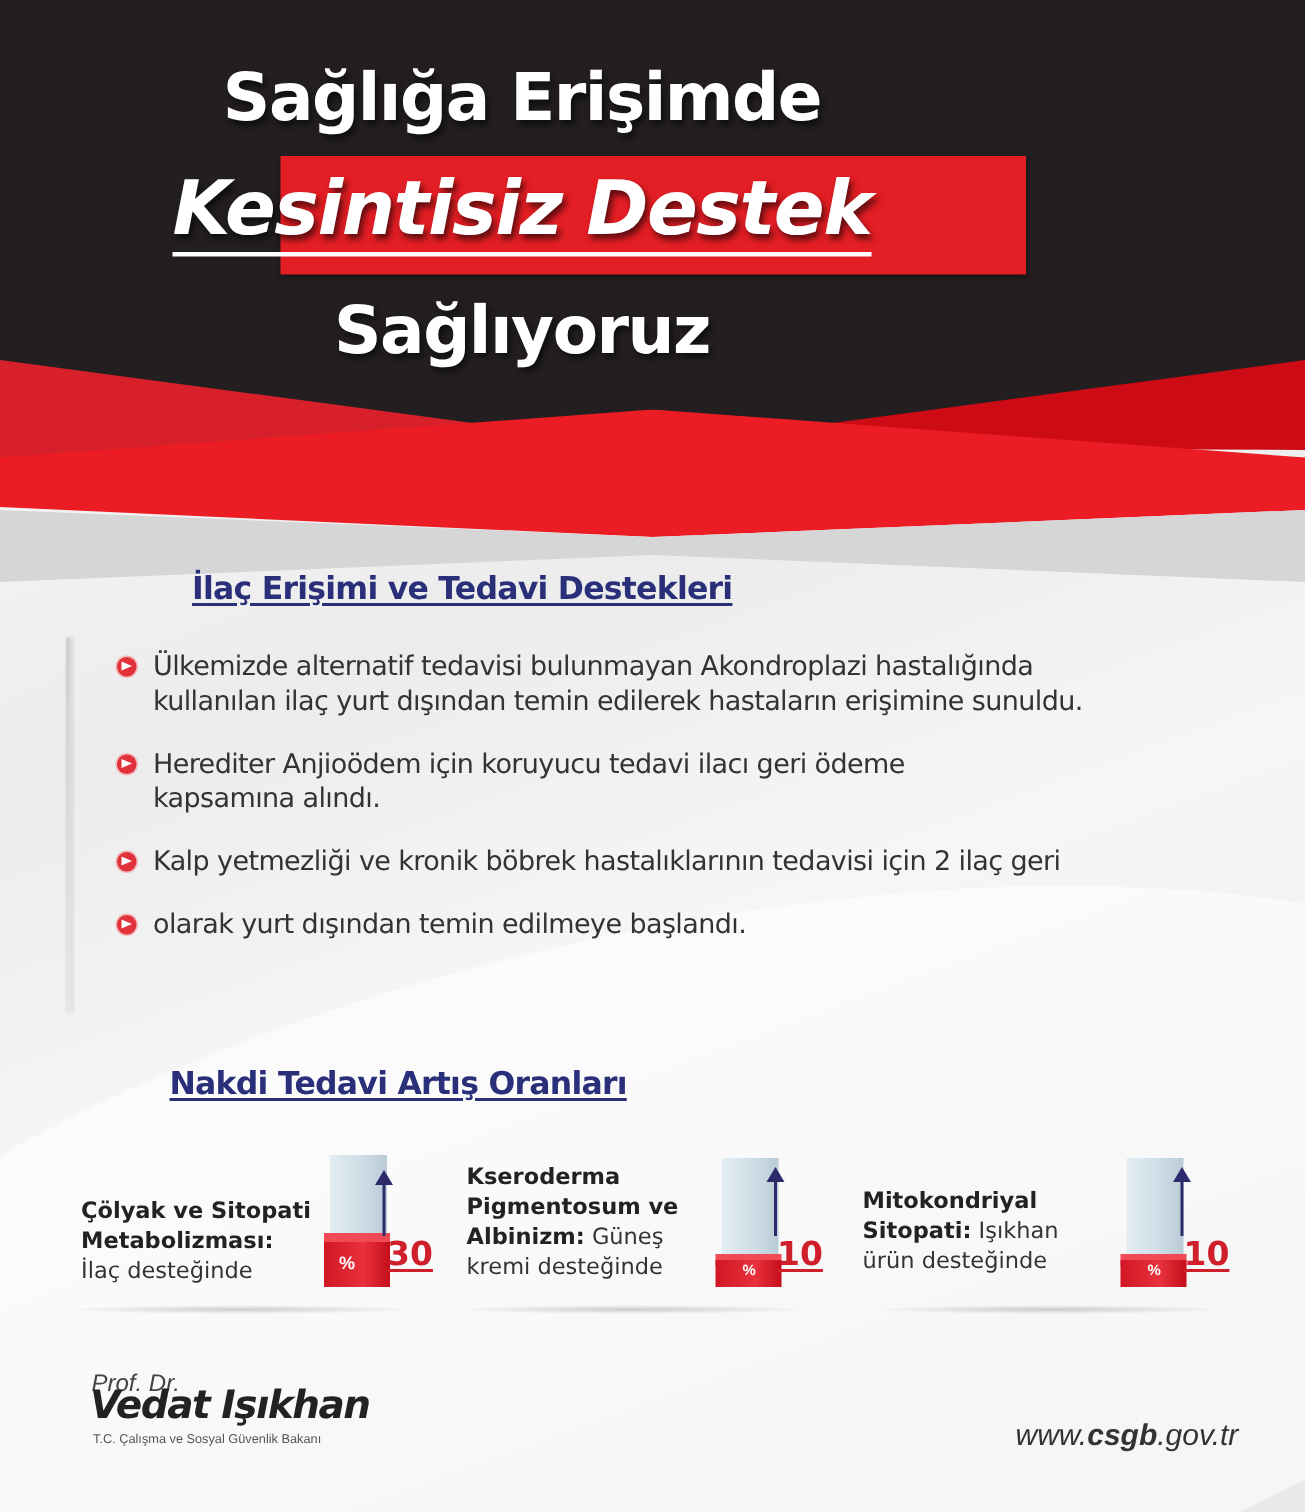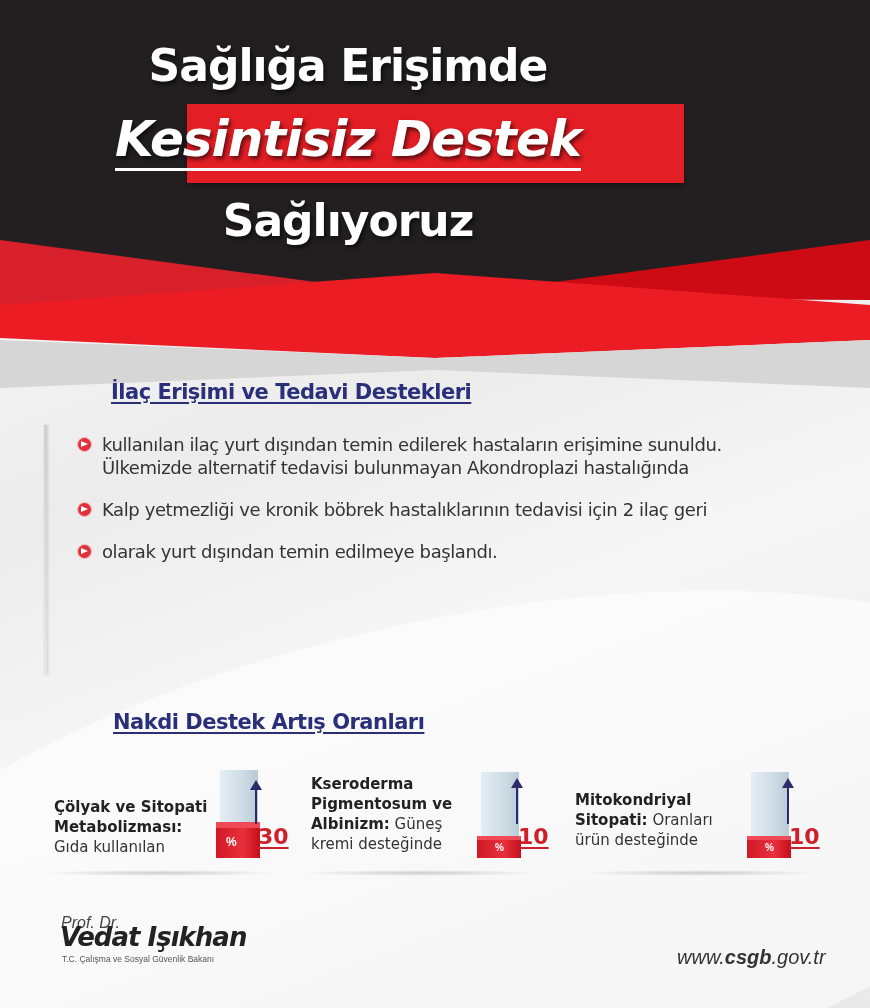--- a/index.html
+++ b/index.html
@@ -22,21 +22,21 @@
     font-family:"DejaVu Sans", sans-serif; text-shadow:2px 3px 4px rgba(0,0,0,0.6); }
   .t1 { top:40px; font-size:44px; letter-spacing:-1px; }
   .t2-box { position:absolute; left:187px; top:104px; width:497px; height:79px; background:#e31e24; box-shadow:0 2px 4px rgba(0,0,0,0.4); }
   .t2 { top:110px; font-size:50px; font-style:italic; letter-spacing:-1px; }
   .t2 span { border-bottom:3px solid #fff; padding-bottom:0; }
   .t3 { top:195px; font-size:44px; letter-spacing:-1px; }
 
   .vline { position:absolute; left:44px; top:425px; width:3px; height:250px; background:linear-gradient(#d0d0d0,#e6e6e6); box-shadow:1px 0 3px rgba(0,0,0,0.15); }
 
   .section-title { position:absolute; color:#2a2f7a; font-weight:bold; font-size:21px; text-decoration:underline; text-underline-offset:3px; font-family:"DejaVu Sans", sans-serif; letter-spacing:-0.5px; }
-  .s1 { left:111px; top:380px; }
+  .s1 { left:128px; top:380px; }
   .s2 { left:113px; top:710px; }
 
   .bullets { position:absolute; left:78px; top:433px; width:760px; }
   .bullet { position:relative; padding-left:18px; font-size:18px; color:#333; line-height:23px; margin-bottom:19px; font-family:"DejaVu Sans", sans-serif; letter-spacing:-0.4px; }
   .bullet .dot { position:absolute; left:0; top:5px; width:13px; height:13px; border-radius:50%; background:#e0323a; box-shadow:0 0 0 1px #f3b6b9; }
   .bullet .dot::after { content:""; position:absolute; left:3px; top:3px; width:0; height:0; border-left:7px solid #fff; border-top:3.5px solid transparent; border-bottom:3.5px solid transparent; }
   .bullet .txt { padding-left:6px; display:block; }
   .stat-text { position:absolute; font-size:15px; color:#333; line-height:20px; font-family:"DejaVu Sans", sans-serif; }
   .stat-text b { color:#222; }
   .bar { position:absolute; width:38px; }
@@ -71,39 +71,44 @@
 <div class="t2-box"></div>
 <div class="title t2"><span>Kesintisiz Destek</span></div>
 <div class="title t3">Sağlıyoruz</div>
 
 <div class="section-title s1">İlaç Erişimi ve Tedavi Destekleri</div>
 <div class="vline"></div>
 
 <div class="bullets">
   <div class="bullet">
     <span class="dot"></span>
+    <span class="txt">Ülkemizde alternatif tedavisi bulunmayan Akondroplazi hastalığında</span>
     <span class="txt">kullanılan ilaç yurt dışından temin edilerek hastaların erişimine sunuldu.</span>
-    <span class="txt">Ülkemizde alternatif tedavisi bulunmayan Akondroplazi hastalığında</span>
+  </div>
+  <div class="bullet">
+    <span class="dot"></span>
+    <span class="txt">Herediter Anjioödem için koruyucu tedavi ilacı geri ödeme</span>
+    <span class="txt">kapsamına alındı.</span>
   </div>
   <div class="bullet">
     <span class="dot"></span>
     <span class="txt">Kalp yetmezliği ve kronik böbrek hastalıklarının tedavisi için 2 ilaç geri</span>
   </div>
   <div class="bullet">
     <span class="dot"></span>
     <span class="txt">olarak yurt dışından temin edilmeye başlandı.</span>
   </div>
 </div>
 
-<div class="section-title s2">Nakdi Destek Artış Oranları</div>
+<div class="section-title s2">Nakdi Tedavi Artış Oranları</div>
 
 <div class="stat-text" style="left:54px; top:797px;">
   <b>Çölyak ve Sitopati</b><br>
   <b>Metabolizması:</b><br>
-  <span>Gıda kullanılan</span>
+  <span>İlaç desteğinde</span>
 </div>
 <div class="bar" style="left:220px; top:770px;">
   <div class="bar-col" style="height:58px;"></div>
   <div class="cube-top" style="top:52px;"></div>
   <div class="cube" style="top:58px;">
       <span class="pct">%</span>
     </div>
 </div>
 <div class="arrow" style="left:255px; top:782px; height:42px;"></div>
 <div class="num" style="left:258px; top:824px;">30</div>
@@ -119,21 +124,21 @@
   <div class="cube-top" style="top:64px; height:8px;"></div>
   <div class="cube" style="top:68px; height:18px;">
       <span class="pct" style="top:2px; left:18px; font-size:10px;">%</span>
     </div>
 </div>
 <div class="arrow" style="left:516px; top:780px; height:44px;"></div>
 <div class="num" style="left:518px; top:824px;">10</div>
 
 <div class="stat-text" style="left:575px; top:790px;">
   <b>Mitokondriyal</b><br>
-  <b>Sitopati:</b> <span>Oranları</span><br>
+  <b>Sitopati:</b> <span>Işıkhan</span><br>
   <span>ürün desteğinde</span>
 </div>
 <div class="bar" style="left:751px; top:772px;">
   <div class="bar-col" style="height:68px;"></div>
   <div class="cube-top" style="top:64px; height:8px;"></div>
   <div class="cube" style="top:68px; height:18px;">
       <span class="pct" style="top:2px; left:18px; font-size:10px;">%</span>
     </div>
 </div>
 <div class="arrow" style="left:787px; top:780px; height:44px;"></div>

